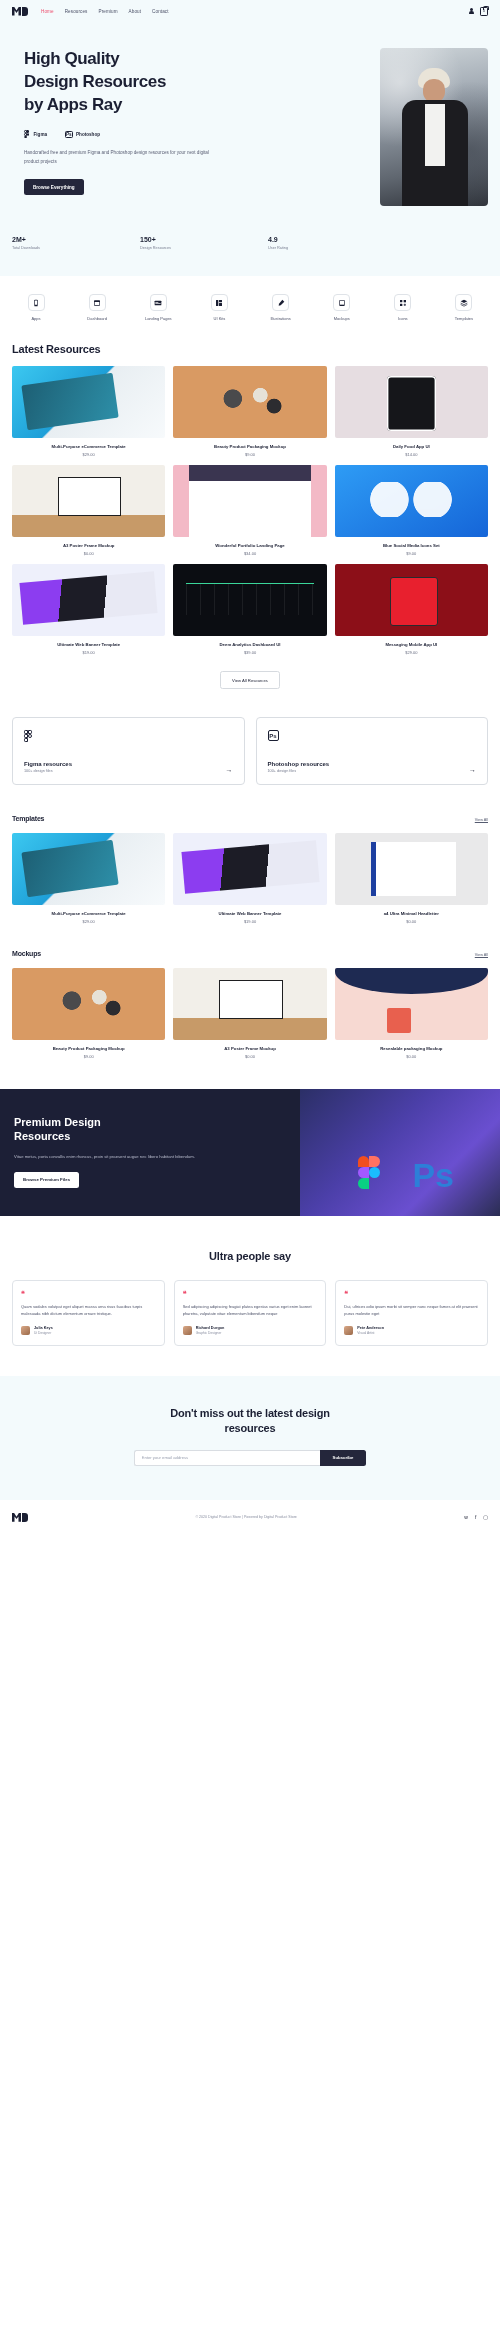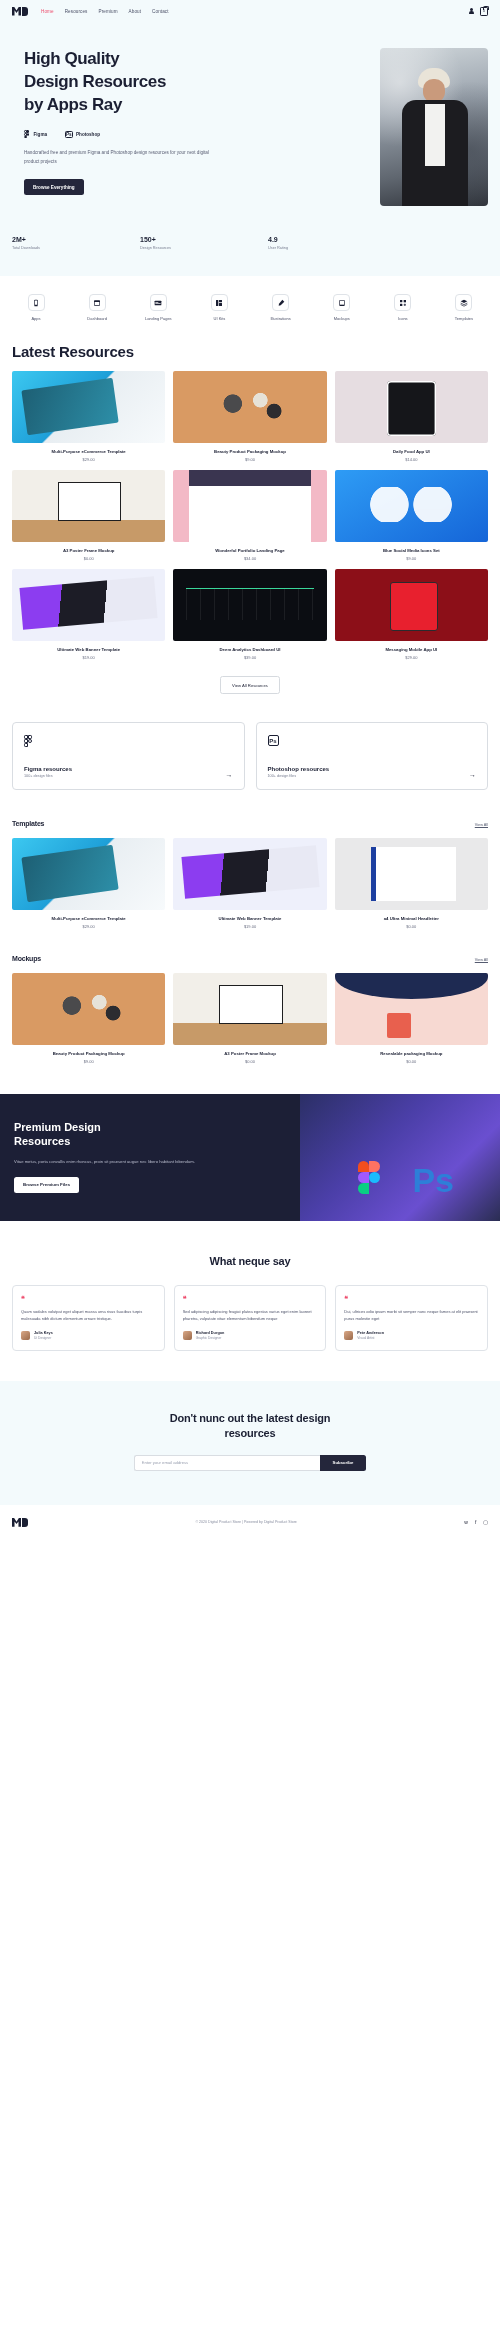--- a/index.html
+++ b/index.html
@@ -66,21 +66,21 @@
   
   .cats { background:#fff; padding:18px 10px 22px; display:flex; justify-content:space-between; }
   .cat { width:52px; display:flex; flex-direction:column; align-items:center; gap:5px; cursor:pointer; }
   .cat .box { width:17px; height:17px; border:0.7px solid #dfe3e8; border-radius:4px;
     display:flex; align-items:center; justify-content:center; background:#fff; }
   .cat .box svg { width:8px; height:8px; fill:#1b1f33; }
   .cat span { font-size:4px; color:#4c5168; white-space:nowrap; }
 
   
   .sec { padding:0 12px; }
-  .sec-title { font-size:15px; font-weight:700; color:#1b1f33; letter-spacing:-.2px; }
+  .sec-title { font-size:11px; font-weight:700; color:#1b1f33; letter-spacing:-.2px; }
   .sec-head { display:flex; align-items:baseline; justify-content:space-between; }
   .viewall { font-size:3.8px; color:#555b70; text-decoration:underline; cursor:pointer; }
 
   .grid { display:grid; grid-template-columns:repeat(3,1fr); gap:8px; margin-top:11px; }
   .card { cursor:pointer; }
   .thumb { width:100%; height:72px; border-radius:2px; overflow:hidden; position:relative; }
   .card h4 { font-size:4.3px; font-weight:700; text-align:center; color:#1b1f33; margin-top:6px; }
   .card .price { font-size:4px; color:#686d80; text-align:center; margin-top:3px; }
 
   
@@ -494,21 +494,21 @@
       <h2>
         <div>Premium Design</div>
         <div>Resources</div>
       </h2>
       <p>Vitae metus, porta convallis enim rhoncus, proin sit praesent augue nec libero habitant bibendum.</p>
       <button class="btn-light">Browse Premium Files</button>
     </div>
   </div>
 
   <div class="testi-wrap">
-    <div class="testi-title">What neque say</div>
+    <div class="testi-title">Ultra people say</div>
     <div class="testis">
       <div class="testi">
         <div class="qm">❝</div>
         <p>Quam sodales volutpat eget aliquet massa urna risus faucibus turpis malesuada nibh dictum elementum ornare tristique.</p>
         <div class="who">
           <div class="av"></div>
           <div>
             <b>Julia Keys</b>
             <i>Ui Designer</i>
           </div>
@@ -534,21 +534,21 @@
             <b>Pete Anderson</b>
             <i>Visual Artist</i>
           </div>
         </div>
       </div>
     </div>
   </div>
 
   <div class="news">
     <h2>
-      <div>Don't nunc out the latest design</div>
+      <div>Don't miss out the latest design</div>
       <div>resources</div>
     </h2>
     <form>
       <input type="text" placeholder="Enter your email address" style="">
       <button>Subscribe</button>
     </form>
   </div>
 
   <div class="foot">
     <div class="logo">

